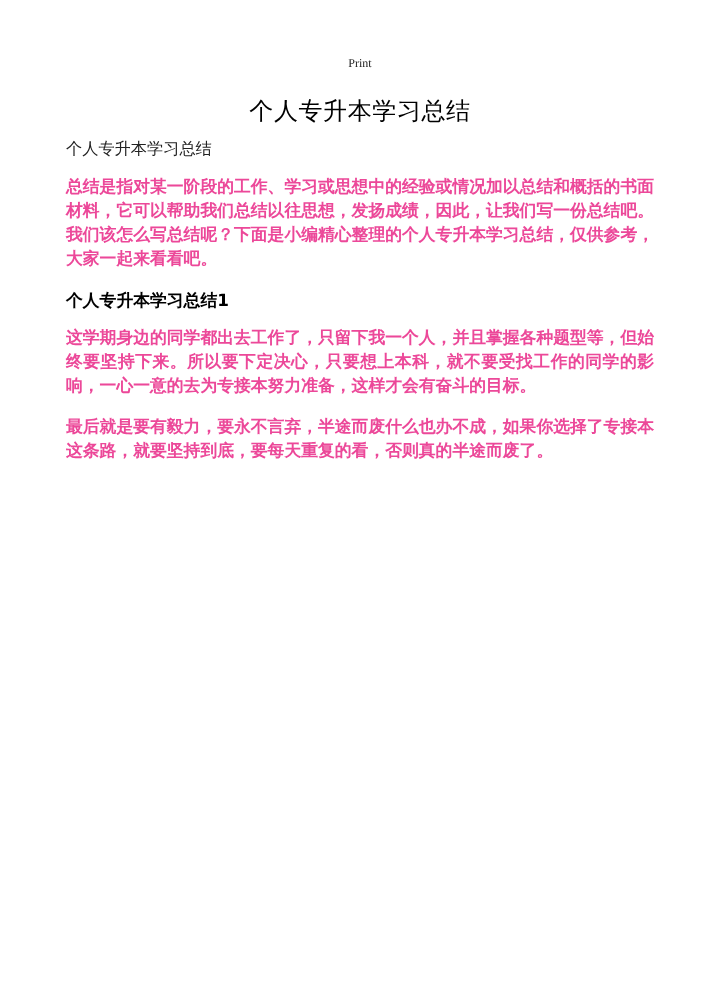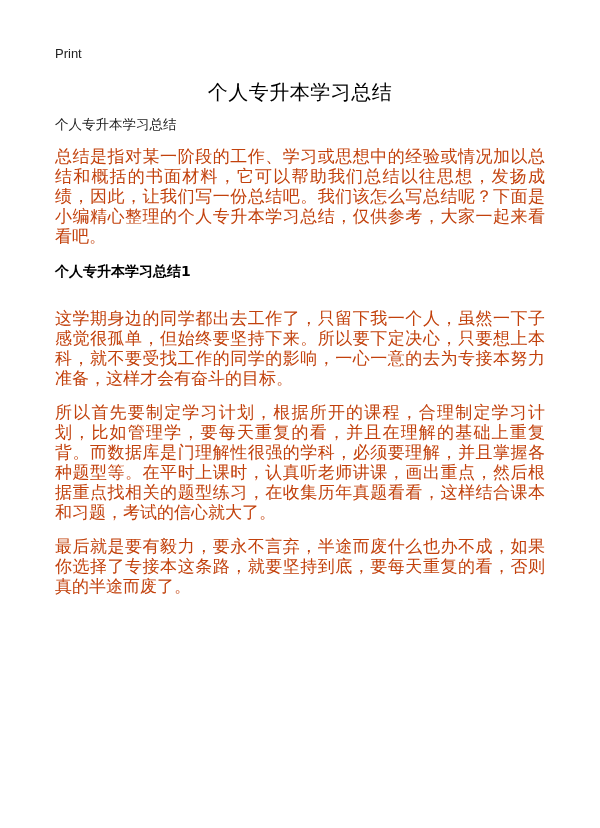--- a/index.html
+++ b/index.html
@@ -15,69 +15,70 @@
     color: #111111;
     font-family: "DejaVu Sans", sans-serif;
   }
   .page {
     position: absolute;
     left: 55px;
     top: 44px;
     width: 490px;
   }
   .print-link {
-    font-family: Liberation Sans, sans-serif;
-    font-size: 13px;
+    font-family: Liberation Serif, serif;
+    font-size: 10px;
     color: #222;
     height: 20px;
     line-height: 20px;
     margin: 0 0 14px 0;
+    text-align: center;
   }
   .doc-title {
     text-align: center;
     font-size: 20px;
     font-weight: normal;
     line-height: 28px;
     margin: 0 0 8px 0;
     color: #000;
     letter-spacing: 0.5px;
   }
   .doc-subtitle {
     font-size: 13.5px;
     line-height: 20px;
     margin: 0 0 12px 0;
     color: #222;
   }
   .para {
-    font-size: 17px;
+    font-size: 14px;
     line-height: 20px;
     margin: 0 0 14px 0;
-    color: #c2410c;
+    color: #ec4899;
     text-align: justify;
     word-break: break-all;
+    font-weight: bold;
   }
   .section-heading {
     font-size: 14px;
     font-weight: bold;
     line-height: 22px;
-    margin: 2px 0 26px 0;
+    margin: 2px 0 10px 0;
     color: #000;
   }
 </style>
 </head>
 <body>
 
 <div class="page">
   <div class="print-link">Print</div>
 
   <h1 class="doc-title">个人专升本学习总结</h1>
 
   <div class="doc-subtitle">个人专升本学习总结</div>
 
   <p class="para">总结是指对某一阶段的工作、学习或思想中的经验或情况加以总结和概括的书面材料，它可以帮助我们总结以往思想，发扬成绩，因此，让我们写一份总结吧。我们该怎么写总结呢？下面是小编精心整理的个人专升本学习总结，仅供参考，大家一起来看看吧。</p>
 
   <div>
     <h2 class="section-heading">个人专升本学习总结1</h2>
-    <p class="para">这学期身边的同学都出去工作了，只留下我一个人，虽然一下子感觉很孤单，但始终要坚持下来。所以要下定决心，只要想上本科，就不要受找工作的同学的影响，一心一意的去为专接本努力准备，这样才会有奋斗的目标。</p>
-    <p class="para">所以首先要制定学习计划，根据所开的课程，合理制定学习计划，比如管理学，要每天重复的看，并且在理解的基础上重复背。而数据库是门理解性很强的学科，必须要理解，并且掌握各种题型等。在平时上课时，认真听老师讲课，画出重点，然后根据重点找相关的题型练习，在收集历年真题看看，这样结合课本和习题，考试的信心就大了。</p>
+    <p class="para">这学期身边的同学都出去工作了，只留下我一个人，并且掌握各种题型等，但始终要坚持下来。所以要下定决心，只要想上本科，就不要受找工作的同学的影响，一心一意的去为专接本努力准备，这样才会有奋斗的目标。</p>
     <p class="para">最后就是要有毅力，要永不言弃，半途而废什么也办不成，如果你选择了专接本这条路，就要坚持到底，要每天重复的看，否则真的半途而废了。</p>
   </div>
 </div>
 
 </body></html>

